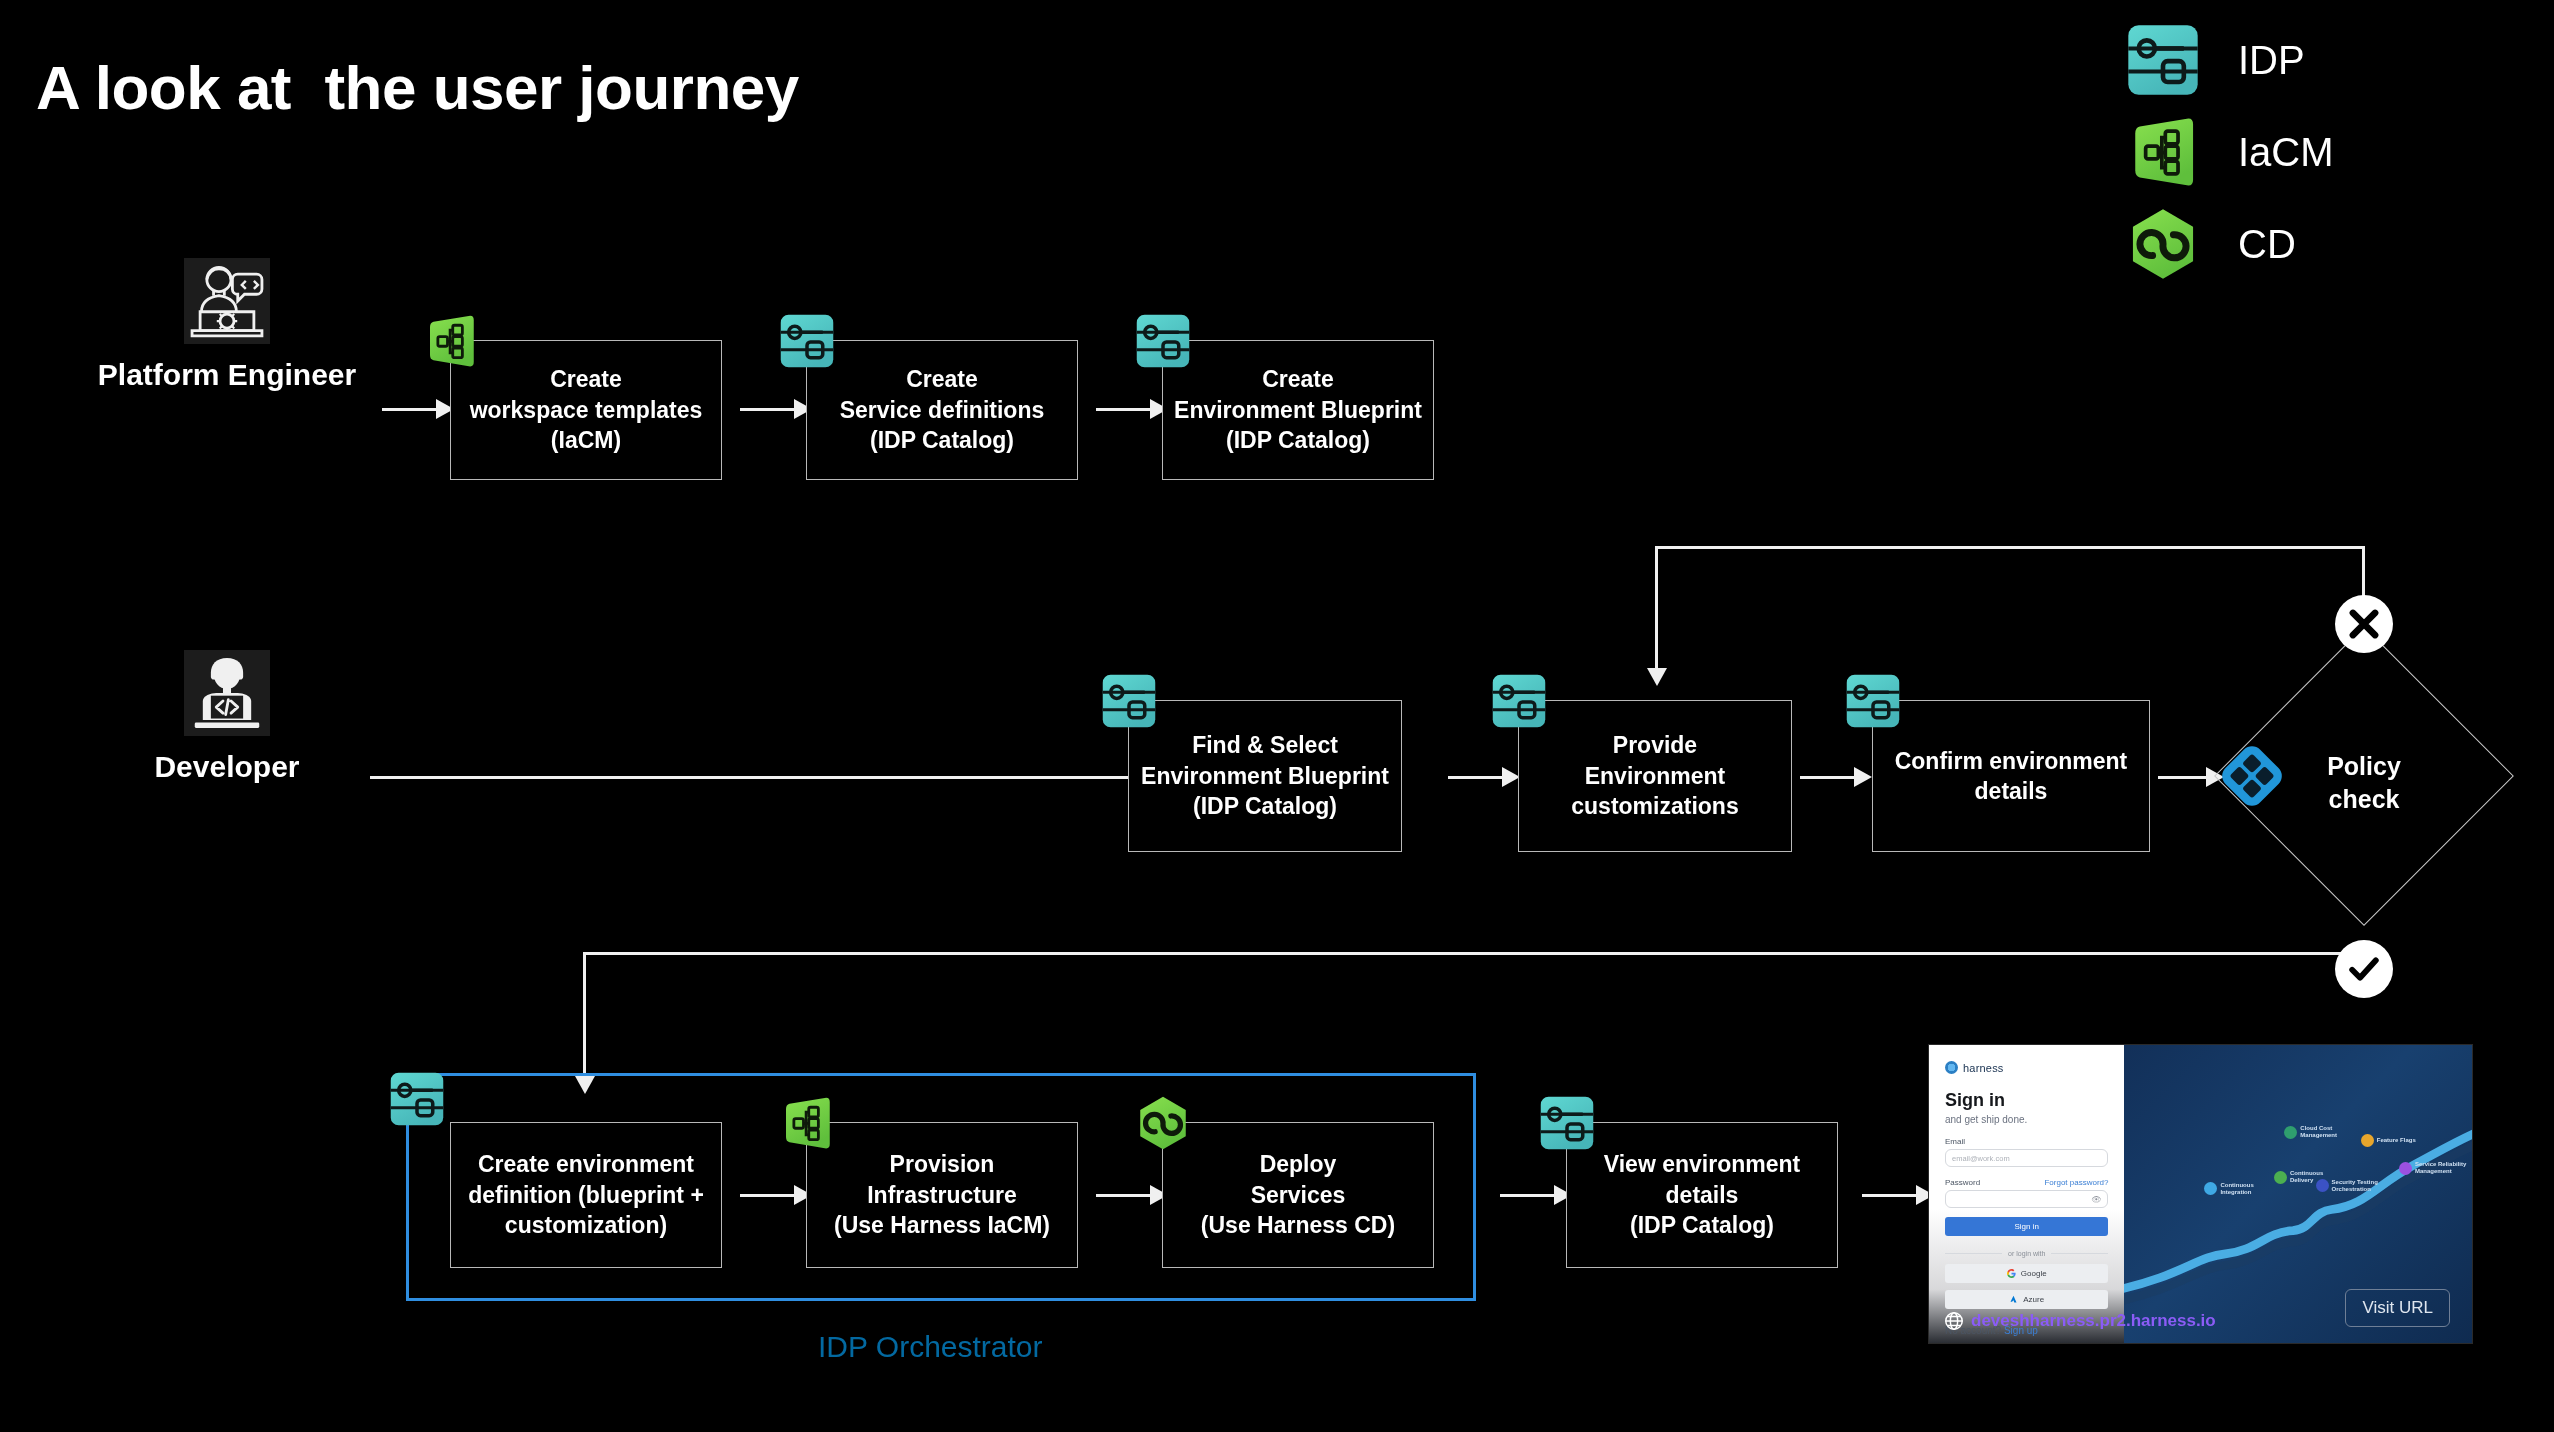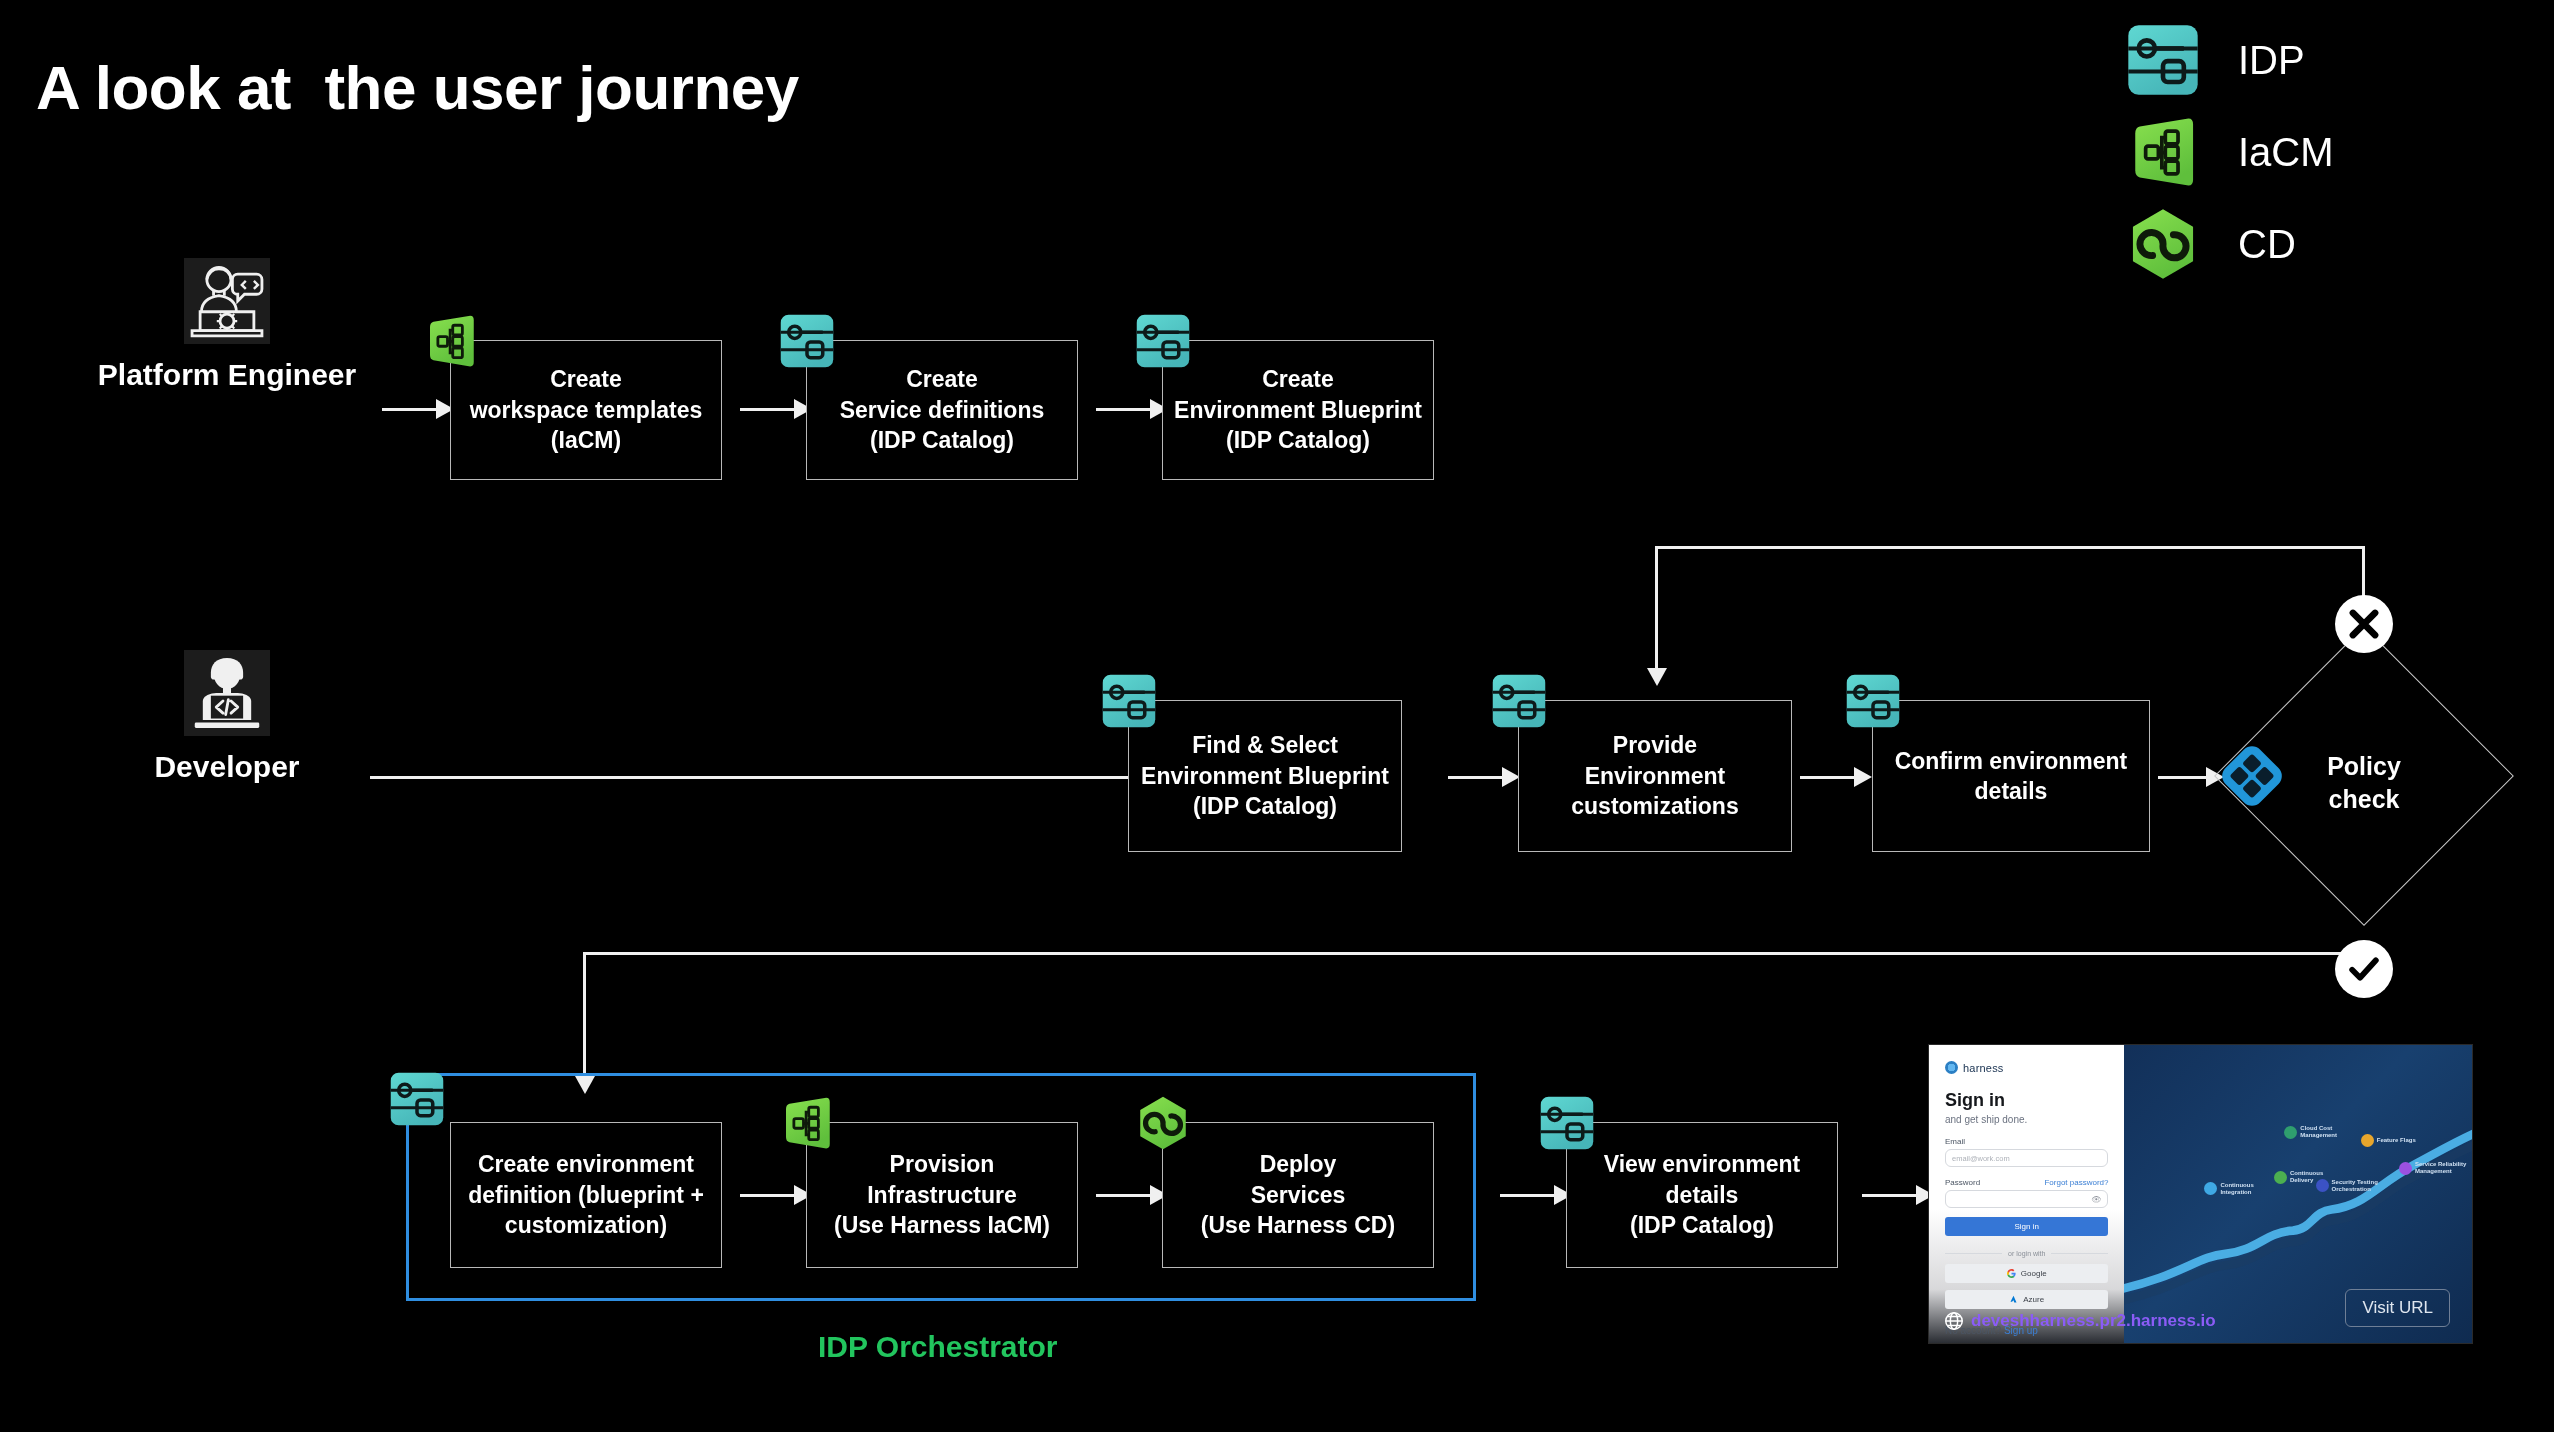--- a/index.html
+++ b/index.html
@@ -113,21 +113,21 @@
   .status-badge svg { width: 38px; height: 38px; }
 
   
   .orch-box {
     position: absolute;
     border: 3px solid #2f8ee0;
     background: transparent;
   }
   .orch-label {
     position: absolute;
-    font-size: 30px; font-weight: bold; color: #22c55e; white-space: nowrap;
+    font-size: 30px; font-weight: normal; color: #0369a1; white-space: nowrap;
   }
 
   
   .thumb {
     position: absolute;
     background: #0b0b0b;
     border: 1px solid #2a2a2a;
     overflow: hidden;
     display: flex;
   }

